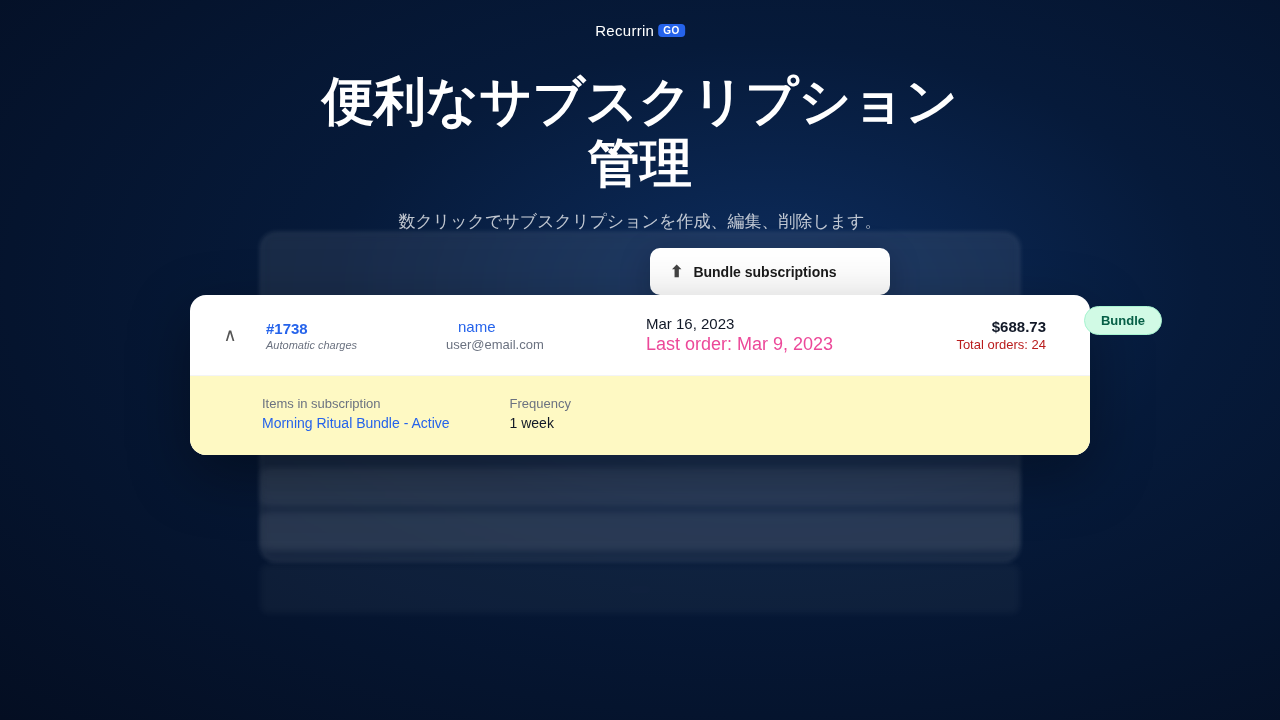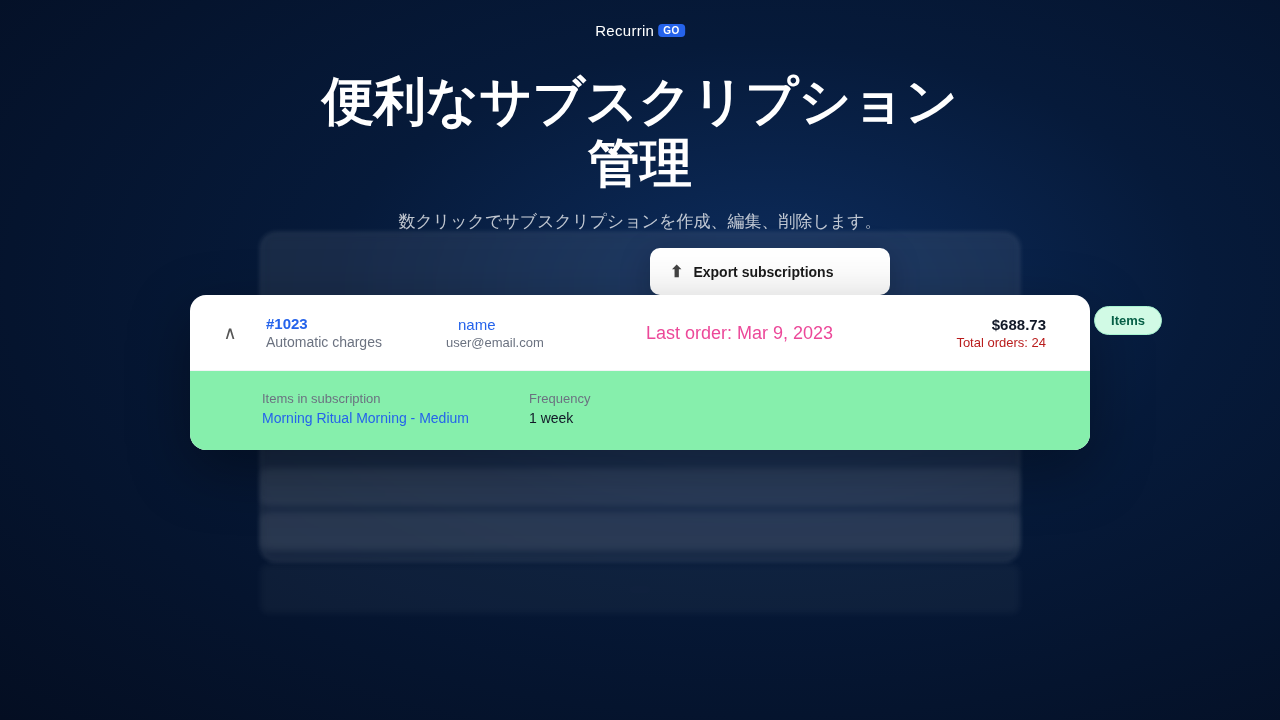--- a/index.html
+++ b/index.html
@@ -164,22 +164,23 @@
     }
 
     .sub-id {
       color: #2563eb;
       font-size: 15px;
       font-weight: 600;
     }
 
     .sub-type {
       color: #6b7280;
-      font-size: 14px;
+      font-size: 11px;
       margin-top: 2px;
+      font-style: italic;
     }
 
     .sub-customer-col {
       flex: 0 0 180px;
     }
 
     .sub-customer-name {
       color: #2563eb;
       font-size: 15px;
       font-weight: 500;
@@ -221,21 +222,21 @@
     }
 
     .sub-orders {
       color: #b91c1c;
       font-size: 13px;
       margin-top: 2px;
     }
 
     
     .subscription-details {
-      background: #86efac;
+      background: #fef9c3;
       border-top: 1px solid #f3f4f6;
       padding: 20px 24px 24px 72px;
       border-radius: 0 0 16px 16px;
       display: flex;
       gap: 60px;
     }
 
     .detail-col {}
 
     .detail-label {
@@ -306,58 +307,59 @@
 管理</span>
 </div>
 
 <div class="hero-subtitle">数クリックでサブスクリプションを作成、編集、削除します。</div>
 
 <div class="bg-card"></div>
 
 <div class="export-btn-container">
   <button class="export-btn">
     <span class="export-icon">⬆</span>
-    <span>Export subscriptions</span>
+    <span>Bundle subscriptions</span>
   </button>
 </div>
 
-<div class="active-badge">Items</div>
+<div class="active-badge">Bundle</div>
 
 <div class="subscription-card">
 
   <div class="subscription-header">
 
     <div class="chevron-btn">
       <span>∧</span>
     </div>
 
     <div class="sub-id-col">
-      <div class="sub-id">#1023</div>
+      <div class="sub-id">#1738</div>
       <div class="sub-type">Automatic charges</div>
     </div>
 
     <div class="sub-customer-col">
       <div class="sub-customer-name">name</div>
       <div class="sub-customer-email">user@email.com</div>
     </div>
 
     <div class="sub-date-col">
+      <div class="sub-date-main">Mar 16, 2023</div>
       <div class="sub-date-last">Last order: Mar 9, 2023</div>
     </div>
 
     <div class="sub-amount-col">
       <div class="sub-amount">$688.73</div>
       <div class="sub-orders">Total orders: 24</div>
     </div>
   </div>
 
   <div class="subscription-details">
     <div class="detail-col">
       <div class="detail-label">Items in subscription</div>
-      <div class="detail-value-link">Morning Ritual Morning - Medium</div>
+      <div class="detail-value-link">Morning Ritual Bundle - Active</div>
     </div>
     <div class="detail-col">
       <div class="detail-label">Frequency</div>
       <div class="detail-value">1 week</div>
     </div>
   </div>
 </div>
 
 <div class="bg-rows">
   <div class="bg-row"></div>

